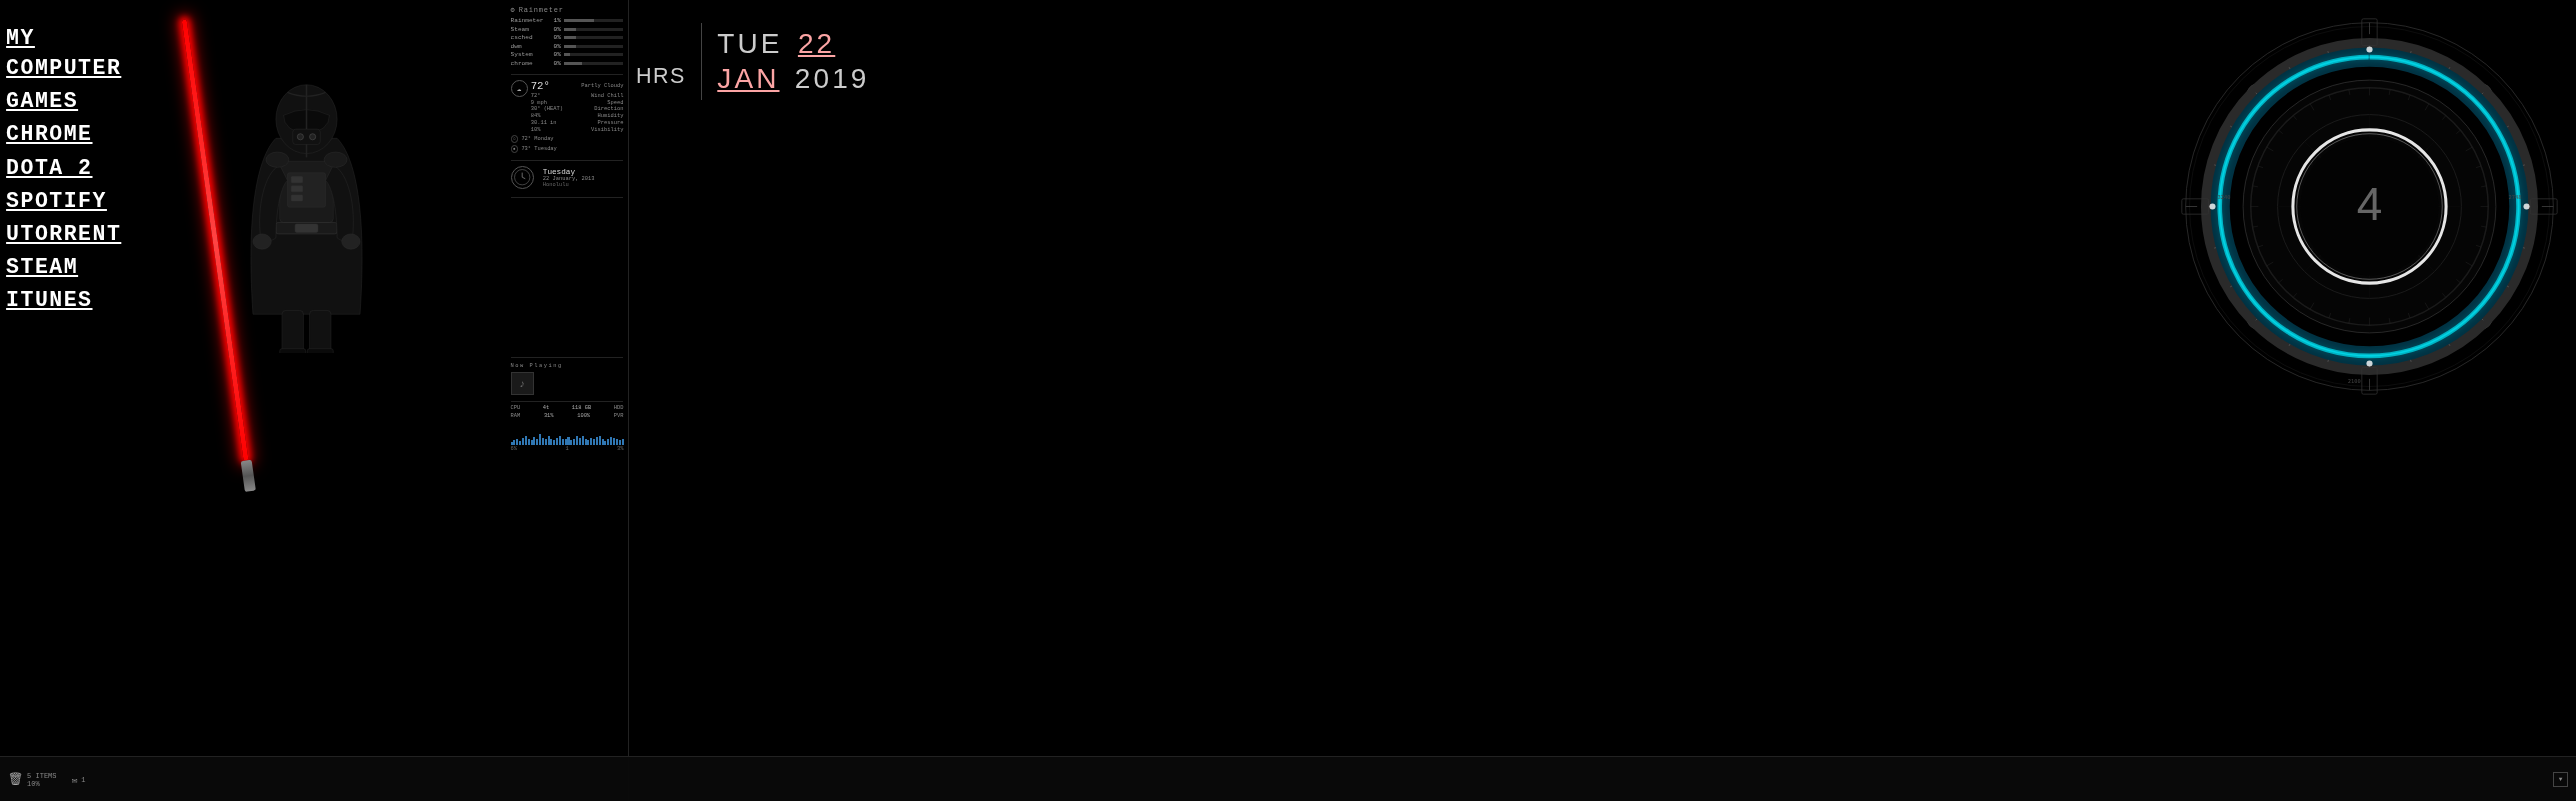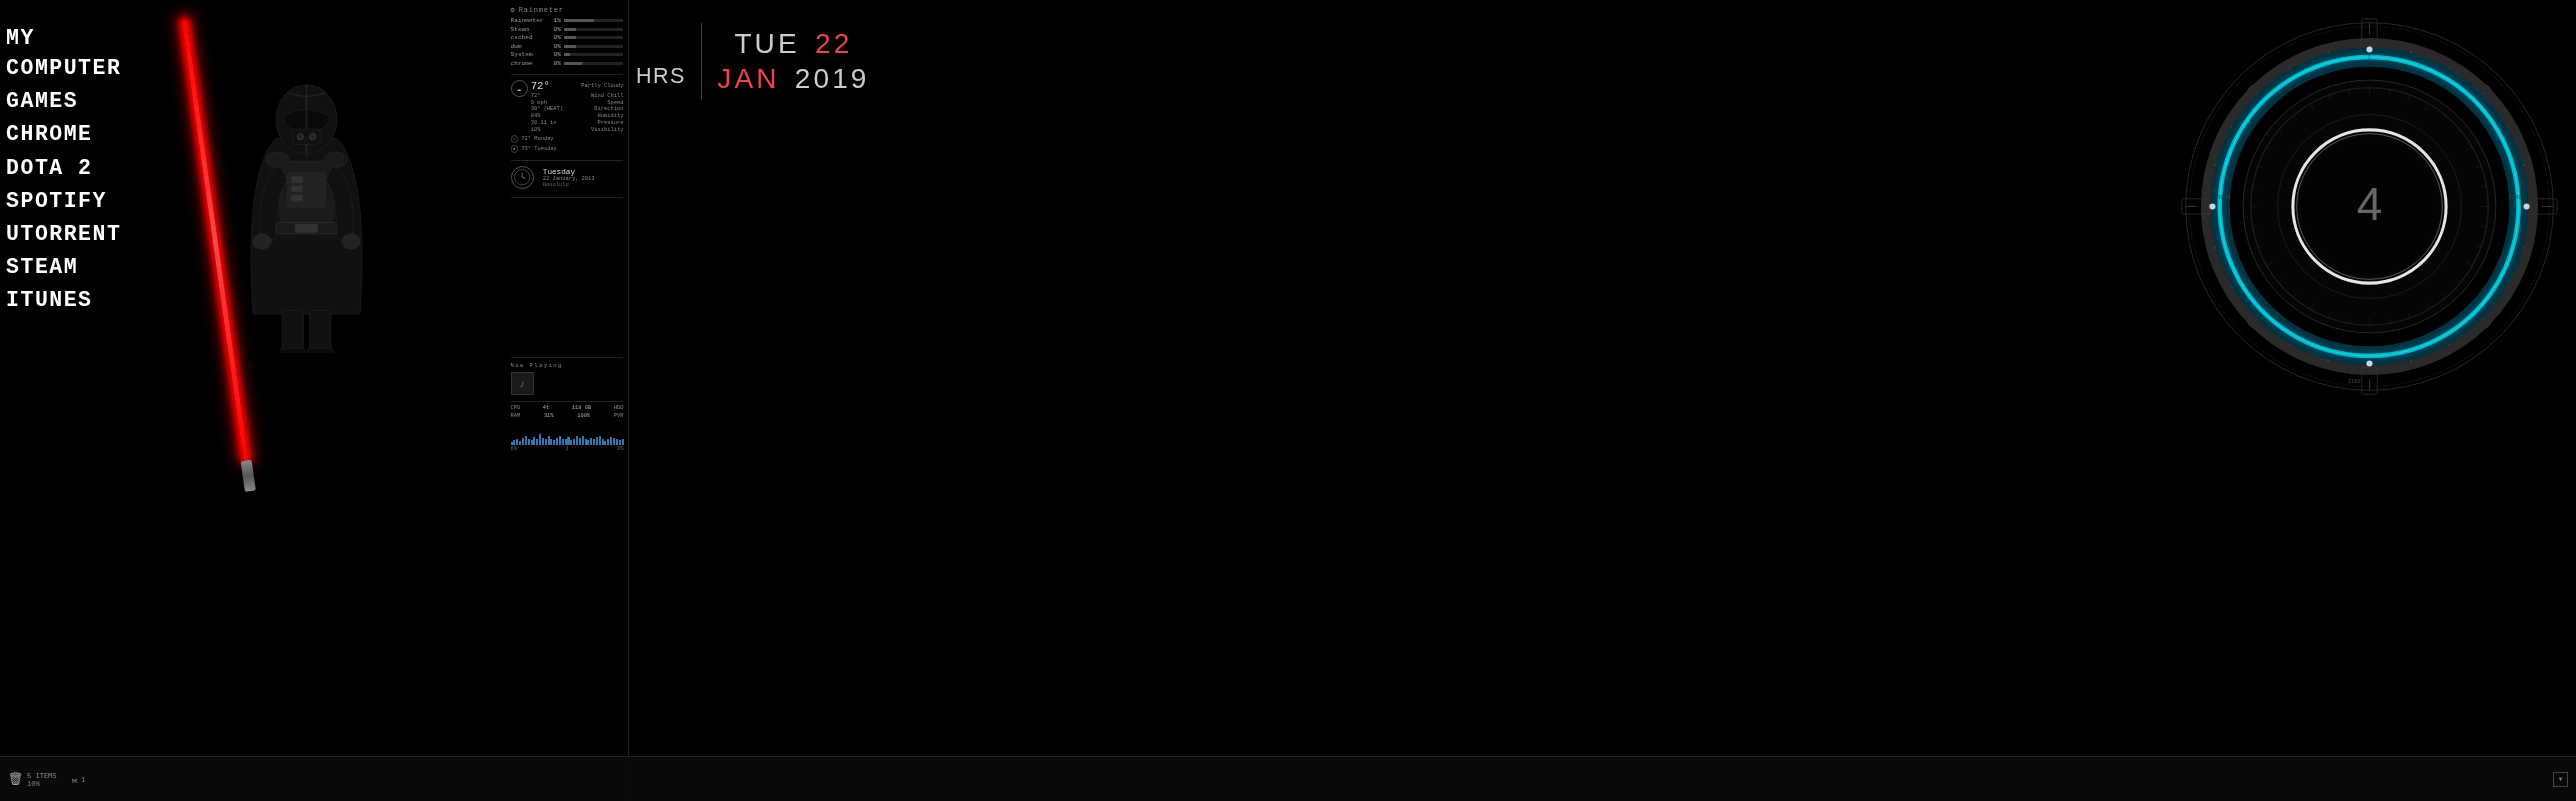--- a/index.html
+++ b/index.html
@@ -16,20 +16,21 @@
     
     #left-nav {
       position: absolute;
       left: 0;
       top: 15.3px;
       width: 153px;
       display: flex;
       flex-direction: column;
       gap: 3.1px;
       padding: 7.7px 6.1px;
+      text-decoration: underline;
     }
     .nav-item {
       font-size: 21.5px;
       font-weight: bold;
       color: #fff;
       letter-spacing: 1.5px;
       text-transform: uppercase;
       cursor: pointer;
       line-height: 1.4;
     }
@@ -318,34 +319,34 @@
       gap: 3.1px;
     }
     .clock-day-label {
       font-size: 28px;
       color: #ccc;
       font-family: Arial, sans-serif;
       letter-spacing: 3.1px;
     }
     .clock-month-label {
       font-size: 28px;
-      color: #ef4444;
+      color: #fca5a5;
       font-family: Arial, sans-serif;
       letter-spacing: 3.1px;
+      text-decoration: underline;
     }
     .clock-year-label {
       font-size: 28px;
       color: #ccc;
       font-family: Arial, sans-serif;
       letter-spacing: 3.1px;
     }
     .clock-date-top {
       display: flex;
       gap: 15.3px;
-      justify-content: center;
     }
 
     
     #hud-circle {
       position: absolute;
       right: 15.3px;
       top: 15.3px;
       width: 383px;
       height: 383px;
     }

